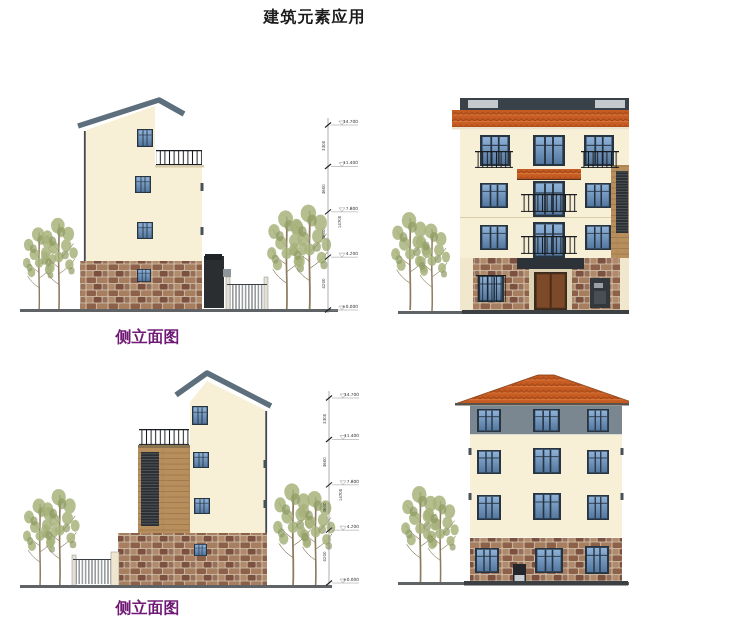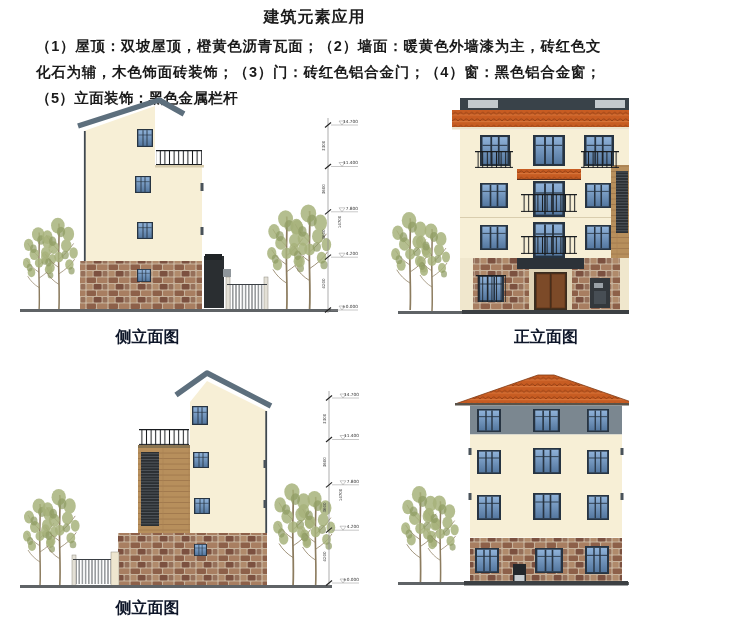--- a/index.html
+++ b/index.html
@@ -3,34 +3,33 @@
 <meta charset="utf-8">
 <style>
   html,body{margin:0;padding:0;background:#fff;}
   .page{position:relative;width:629px;height:622px;background:#fff;overflow:hidden;
         font-family:"Liberation Sans","DejaVu Sans",sans-serif;color:#1a1a1a;}
   .title{padding-top:7px;text-align:center;font-size:16px;font-weight:bold;letter-spacing:1px;}
   .para{margin:5px 28px 0 36px;font-size:14.5px;font-weight:bold;line-height:26px;
         text-align:justify;letter-spacing:0.4px;}
   .fig{position:absolute;margin:0;}
   .fig svg{display:block;}
-  .cap{text-align:center;font-size:16px;font-weight:bold;margin-top:2px;color:#0f172a;}
+  .cap{text-align:center;font-size:16px;font-weight:bold;margin-top:2px;color:#701a75;}
   .capL{width:255px;}
   .capC{width:352px;}
   .tick{stroke:#222;stroke-width:1.1;}
   .dim text{font-family:"DejaVu Sans",sans-serif;font-size:4.3px;fill:#333;}
   .dim .seg{font-size:4px;fill:#444;}
 </style>
 </head>
 <body>
 
 <div class="page">
 
   <div class="title">建筑元素应用</div>
-  <div class="para">（1）屋顶：双坡屋顶，橙黄色沥青瓦面；（2）墙面：暖黄色外墙漆为主，砖红色文化石为辅，木色饰面砖装饰；（3）门：砖红色铝合金门；（4）窗：黑色铝合金窗；（5）立面装饰：黑色金属栏杆</div>
 
   <svg width="0" height="0" style="position:absolute" aria-hidden="true">
     <defs>
       <linearGradient id="glass" x1="0" y1="0" x2="0" y2="1">
         <stop offset="0" stop-color="#8fb2d9"></stop>
           <stop offset="1" stop-color="#54779f"></stop>
       </linearGradient>
       <pattern id="stone" width="22" height="13" patternUnits="userSpaceOnUse">
         <rect width="22" height="13" fill="#c7b29b"></rect>
         <rect x="0.6" y="0.6" width="9.4" height="5.4" rx="1" fill="#8d6049"></rect>
@@ -252,21 +251,20 @@
           <text x="30" y="130" text-anchor="end">4.200</text>
           <text x="30" y="182.8" text-anchor="end">±0.000</text>
           <text class="seg" transform="translate(-2.6 20.8) rotate(-90)" text-anchor="middle">3300</text>
           <text class="seg" transform="translate(-2.6 64.2) rotate(-90)" text-anchor="middle">3600</text>
           <text class="seg" transform="translate(-2.6 109.5) rotate(-90)" text-anchor="middle">3600</text>
           <text class="seg" transform="translate(-2.6 158.6) rotate(-90)" text-anchor="middle">4200</text>
           <text class="seg" transform="translate(12.5 97) rotate(-90)" text-anchor="middle">14700</text>
         </g>
       </g>
     </svg>
-    <figcaption class="cap capC">正立面图</figcaption>
   </figure>
 
   <figure class="fig" style="left:20px;top:360px;">
     <svg width="345" height="236" viewBox="0 0 345 236">
       <g>
         <use href="#tree" transform="translate(2 134) scale(1.0)"></use>
         <use href="#tree" transform="translate(20 124) scale(1.1)"></use>
       </g>
       <g>
         <use href="#tree" transform="translate(252 118) scale(1.17)"></use>

